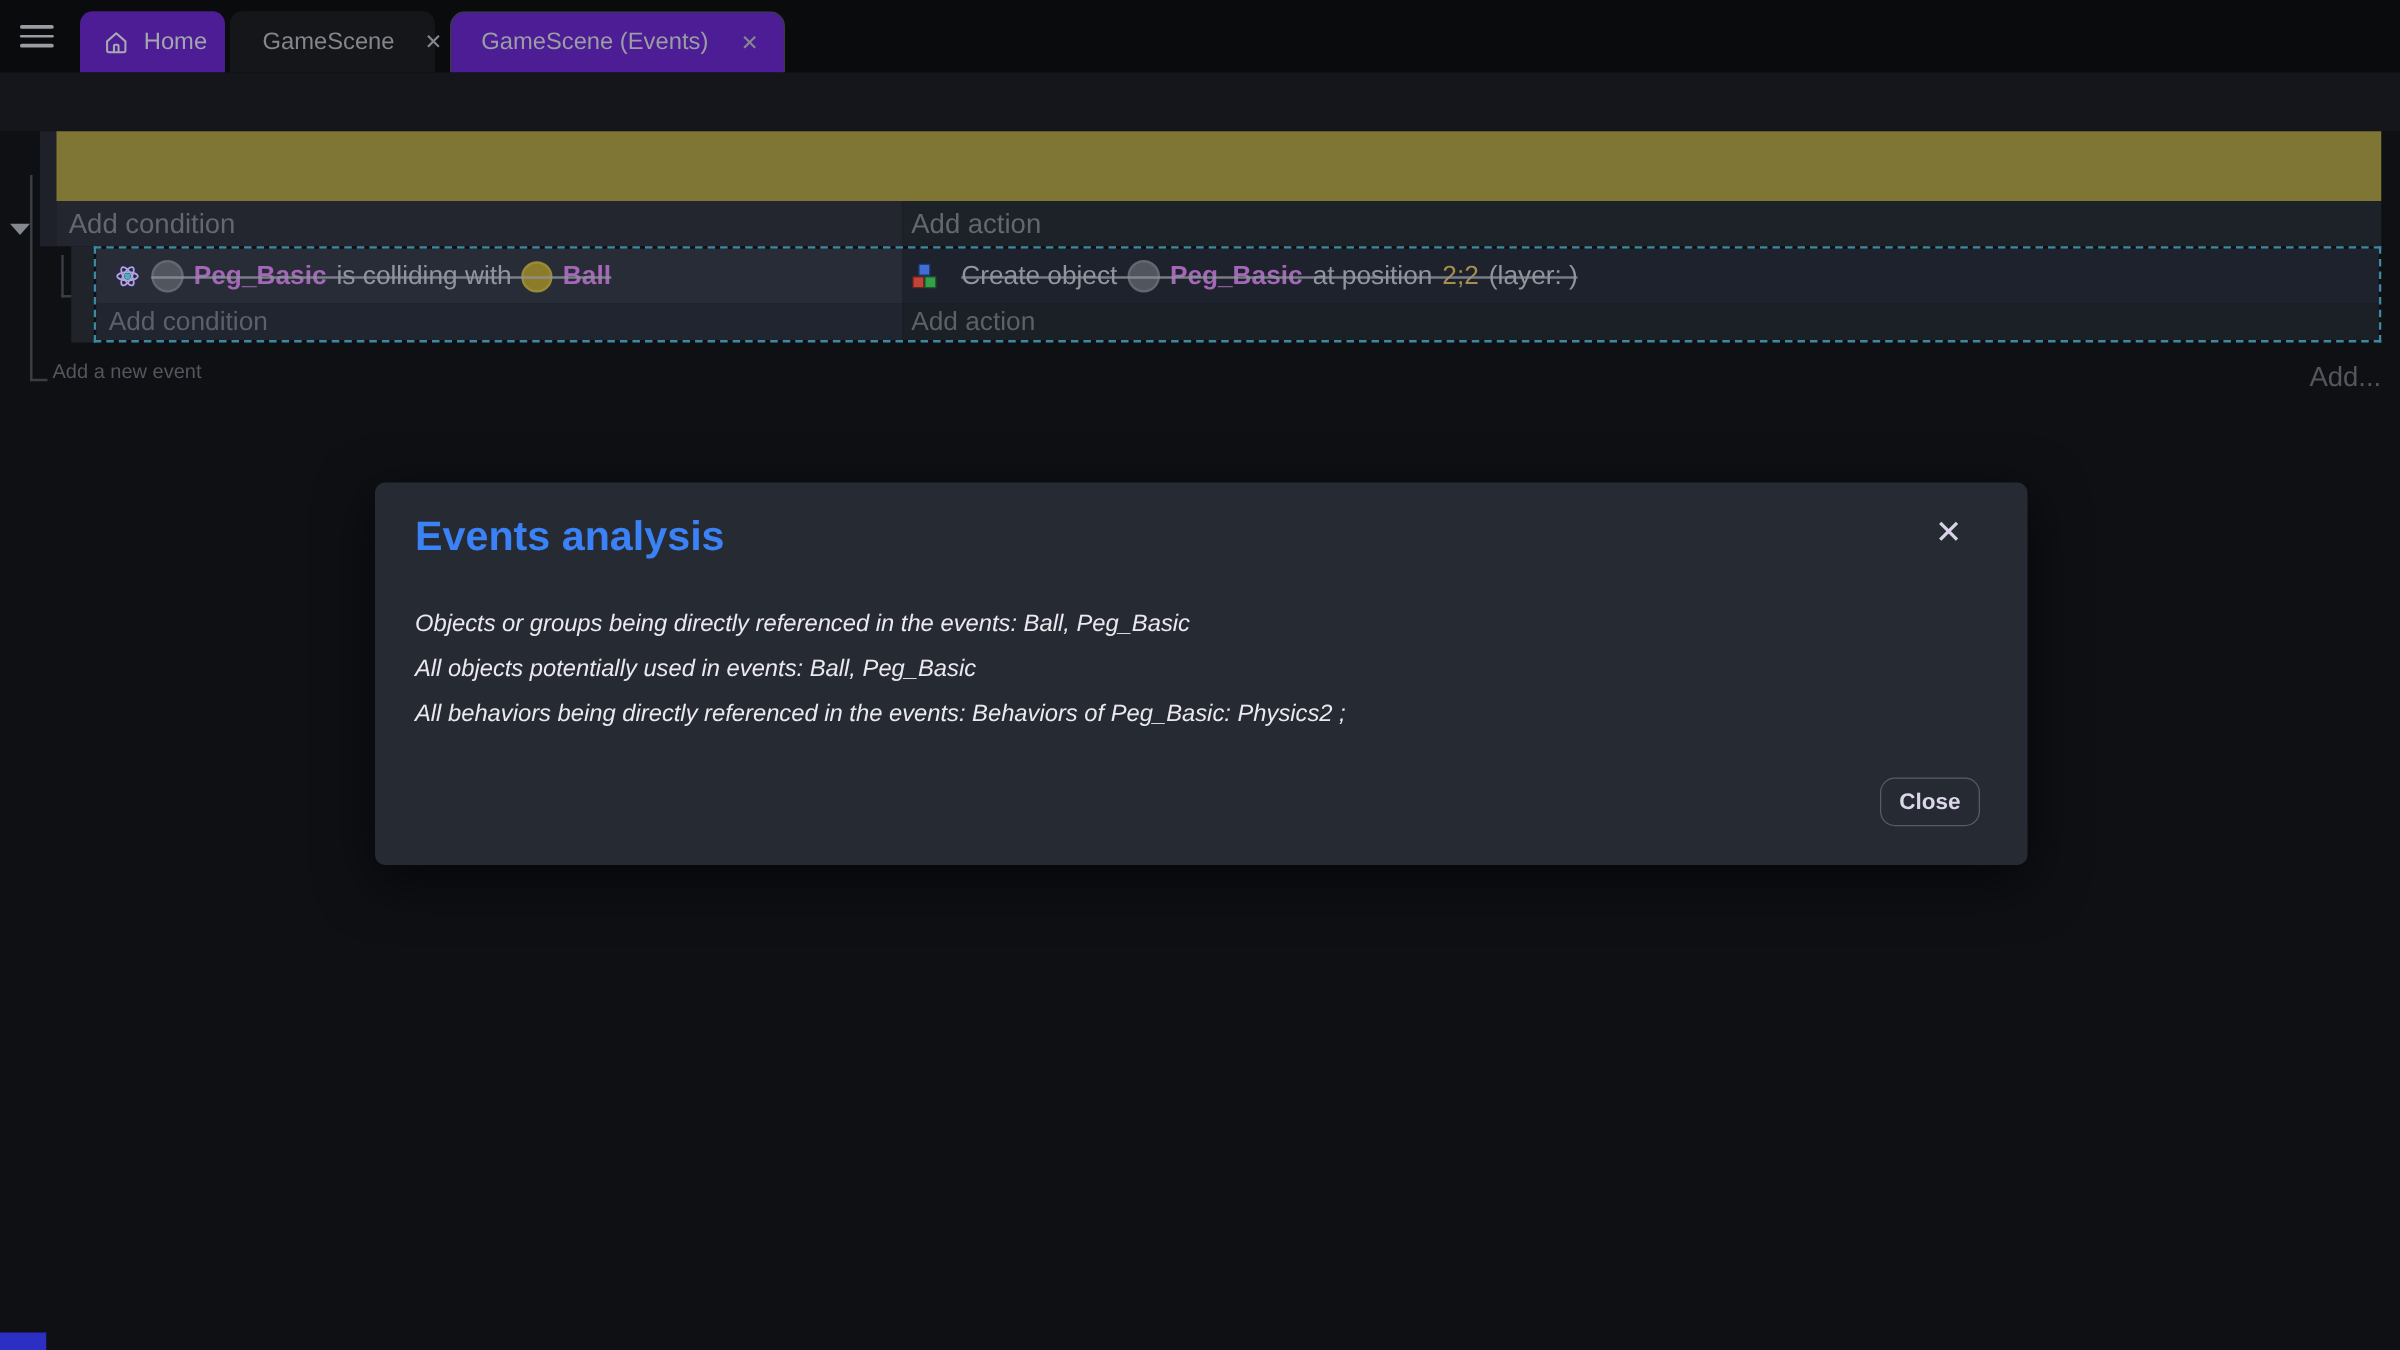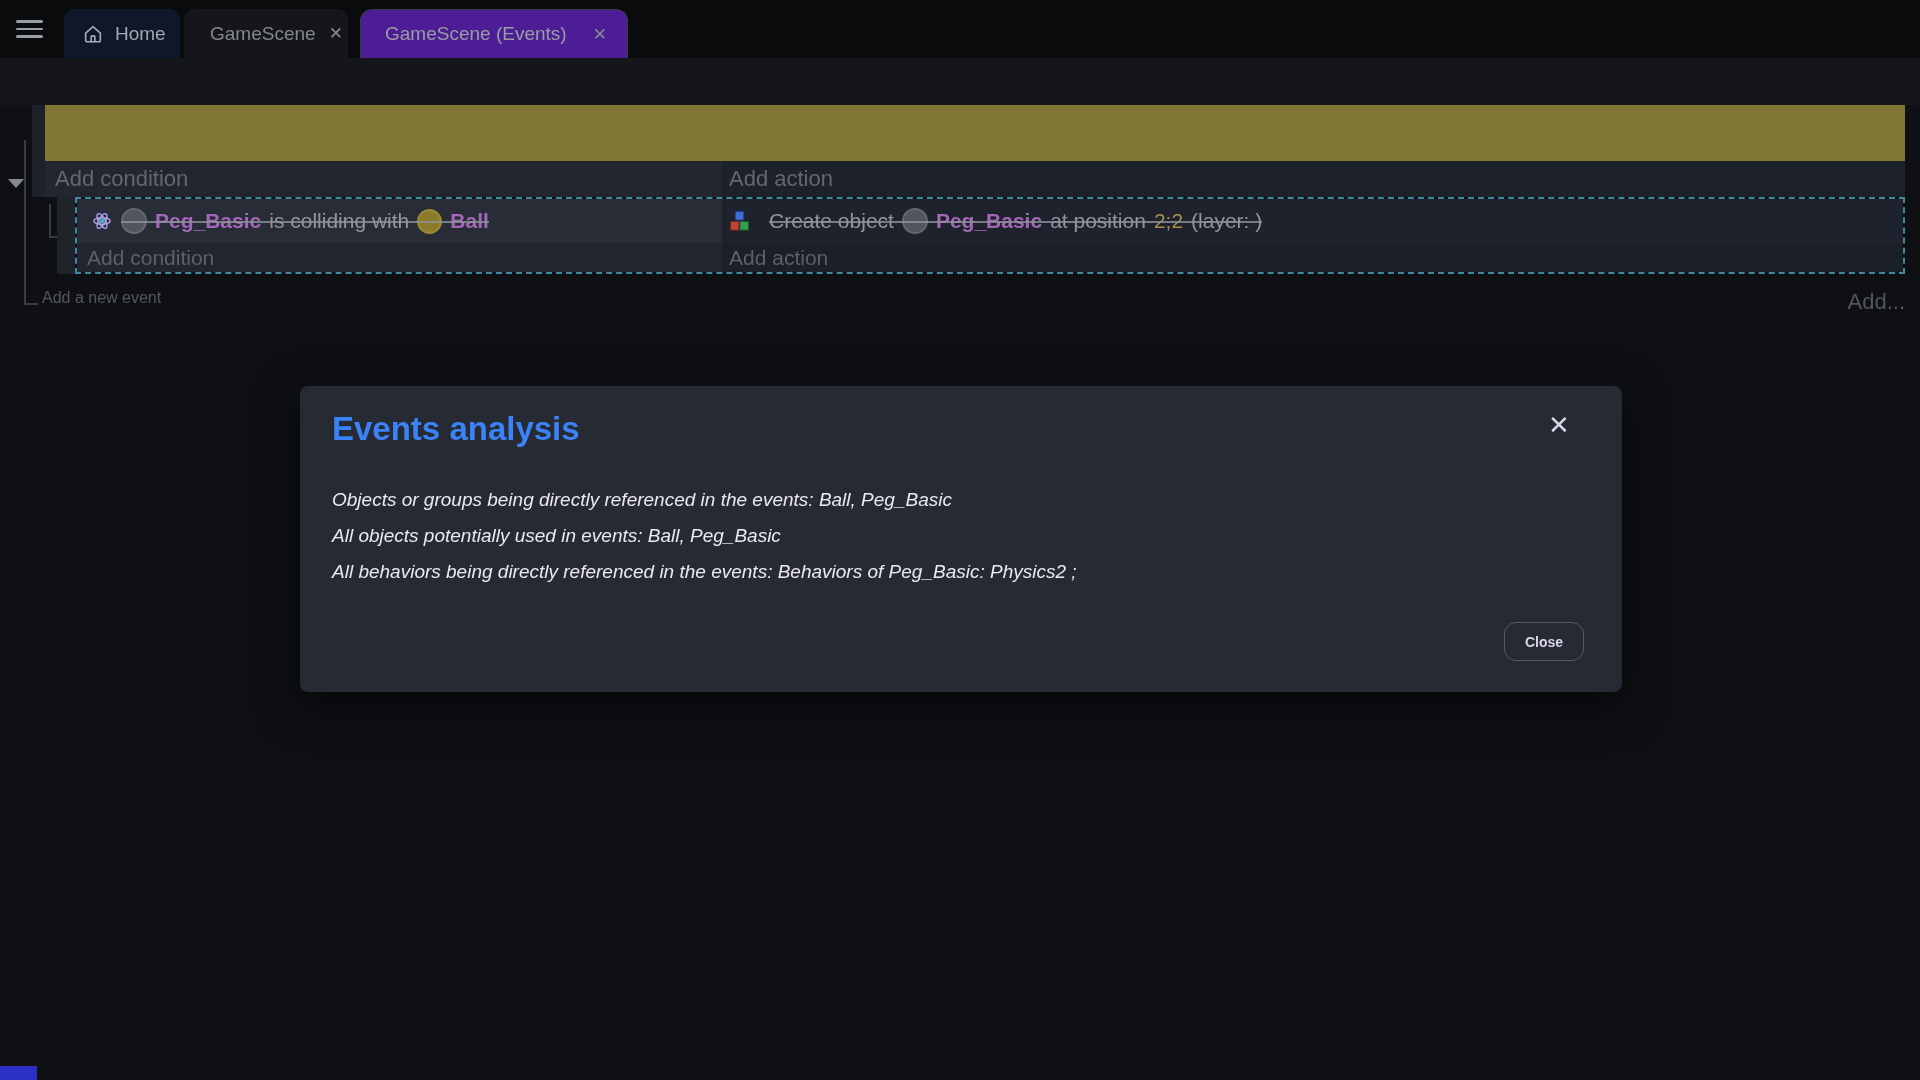--- a/index.html
+++ b/index.html
@@ -4,22 +4,22 @@
 <style>
   * { margin:0; padding:0; box-sizing:border-box; }
   html,body { width:1920px; height:1080px; overflow:hidden; }
   body { background:#0e1014; font-family:"Liberation Sans", sans-serif; position:relative; }
 
   
   .tabbar { position:absolute; left:0; top:0; width:1920px; height:58px; background:#0a0b0d; }
   .hamburger { position:absolute; left:16px; top:20px; width:27px; height:18px; display:flex; flex-direction:column; justify-content:space-between; cursor:pointer; }
   .hamburger span { display:block; height:2.6px; background:#9a9da3; border-radius:2px; }
   .tab { position:absolute; top:9px; height:49px; display:flex; align-items:center; border-radius:10px 10px 0 0; font-size:19px; cursor:pointer; }
-  .tab-home { left:64px; width:116px; background:#0f172a; color:#a3a6ac; gap:11px; padding-left:18px; }
-  .tab-scene { left:184px; width:164px; background:#141619; color:#83868c; padding-left:26px; gap:13px; }
+  .tab-home { left:64px; width:116px; background:#4c1d95; color:#a3a6ac; gap:11px; padding-left:18px; }
+  .tab-scene { left:184px; width:164px; background:#141619; color:#83868c; padding-left:26px; gap:24px; }
   .tab-events { left:360px; width:268px; background:#4c1d95; border:1px solid #393d44; border-bottom:none; border-radius:12px 12px 0 0; color:#9a9da4; padding-left:24px; gap:26px; }
   .tab .closex { color:#85888e; font-size:17px; line-height:1; cursor:pointer; }
 
   
   .toolbar { position:absolute; left:0; top:58px; width:1920px; height:47px; background:#14161b; }
   .tool-ic { position:absolute; top:63px; width:26px; height:26px; }
   .btn-preview { position:absolute; left:805px; top:57px; width:170px; height:41px; border:1px solid #3c4047; border-radius:10px; background:#15171c; display:flex; align-items:center; cursor:pointer; }
   .btn-preview .main { display:flex; align-items:center; gap:12px; padding-left:15px; width:131px; }
   .btn-preview .label { color:#b6b9c0; font-weight:bold; font-size:19px; }
   .btn-preview .caret-zone { width:37px; height:100%; border-left:1px solid #3c4047; display:flex; align-items:center; justify-content:center; }
@@ -51,21 +51,21 @@
   .tree-line { position:absolute; background:#393c43; }
   .tree-tri { position:absolute; left:8px; top:74px; width:0; height:0; border-left:8px solid transparent; border-right:8px solid transparent; border-top:9px solid #85888f; cursor:pointer; }
   .add-new { position:absolute; left:42px; top:184px; font-size:16px; color:#53565d; cursor:pointer; }
   .add-btn { position:absolute; left:1830px; top:184px; width:75px; text-align:right; font-size:22px; color:#53565d; cursor:pointer; }
 
   
   .modal { position:absolute; left:300px; top:386px; width:1322px; height:306px; background:#262a33; border-radius:8px; box-shadow:0 12px 45px rgba(0,0,0,0.65); }
   .modal-title { position:absolute; left:32px; top:24px; font-size:33px; font-weight:bold; color:#3b82f6; }
   .modal-x { position:absolute; left:1248px; top:26px; font-size:26px; color:#d8d4e6; cursor:pointer; line-height:1; }
   .modal-body { position:absolute; left:32px; top:96px; font-size:19px; color:#ebe9ef; line-height:36px;font-style:italic; }
-  .btn-close { position:absolute; left:1204px; top:236px; width:80px; height:39px; border:1px solid #585c65; border-radius:12px; background:transparent; color:#dbd6ea; font-weight:bold; font-size:14px; font-family:"Liberation Sans", sans-serif; cursor:pointer; }
+  .btn-close { position:absolute; left:1204px; top:236px; width:80px; height:39px; border:1px solid #585c65; border-radius:12px; background:transparent; color:#dbd6ea; font-weight:bold; font-size:18px; font-family:"Liberation Sans", sans-serif; cursor:pointer; }
 
   .corner-blue { position:absolute; left:0; top:1066px; width:37px; height:14px; background:#2c2fc3; }
   svg { display:block; }
 </style>
 </head>
 <body>
 
 <div>
 
   <div class="tabbar">

